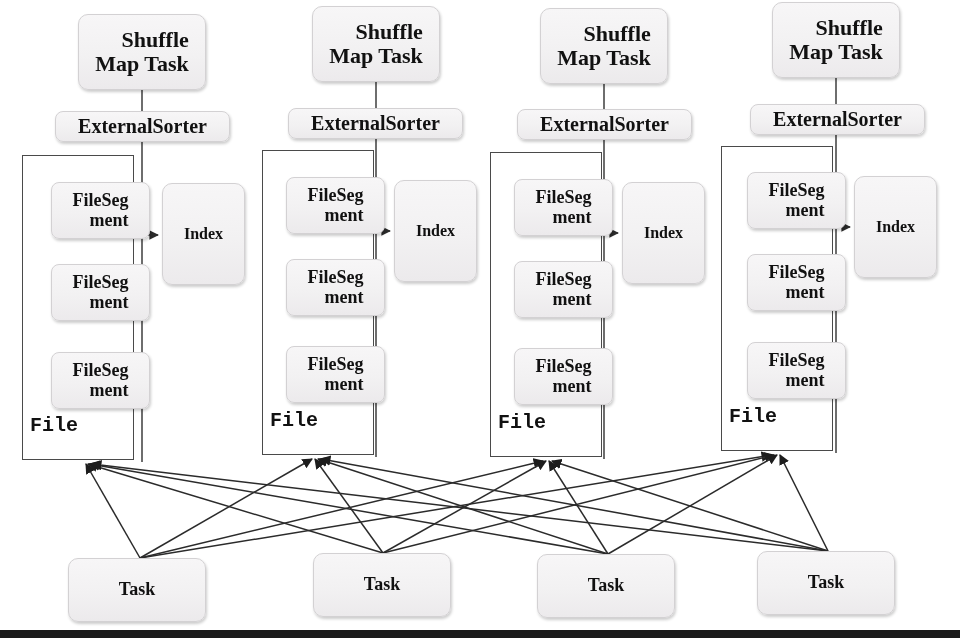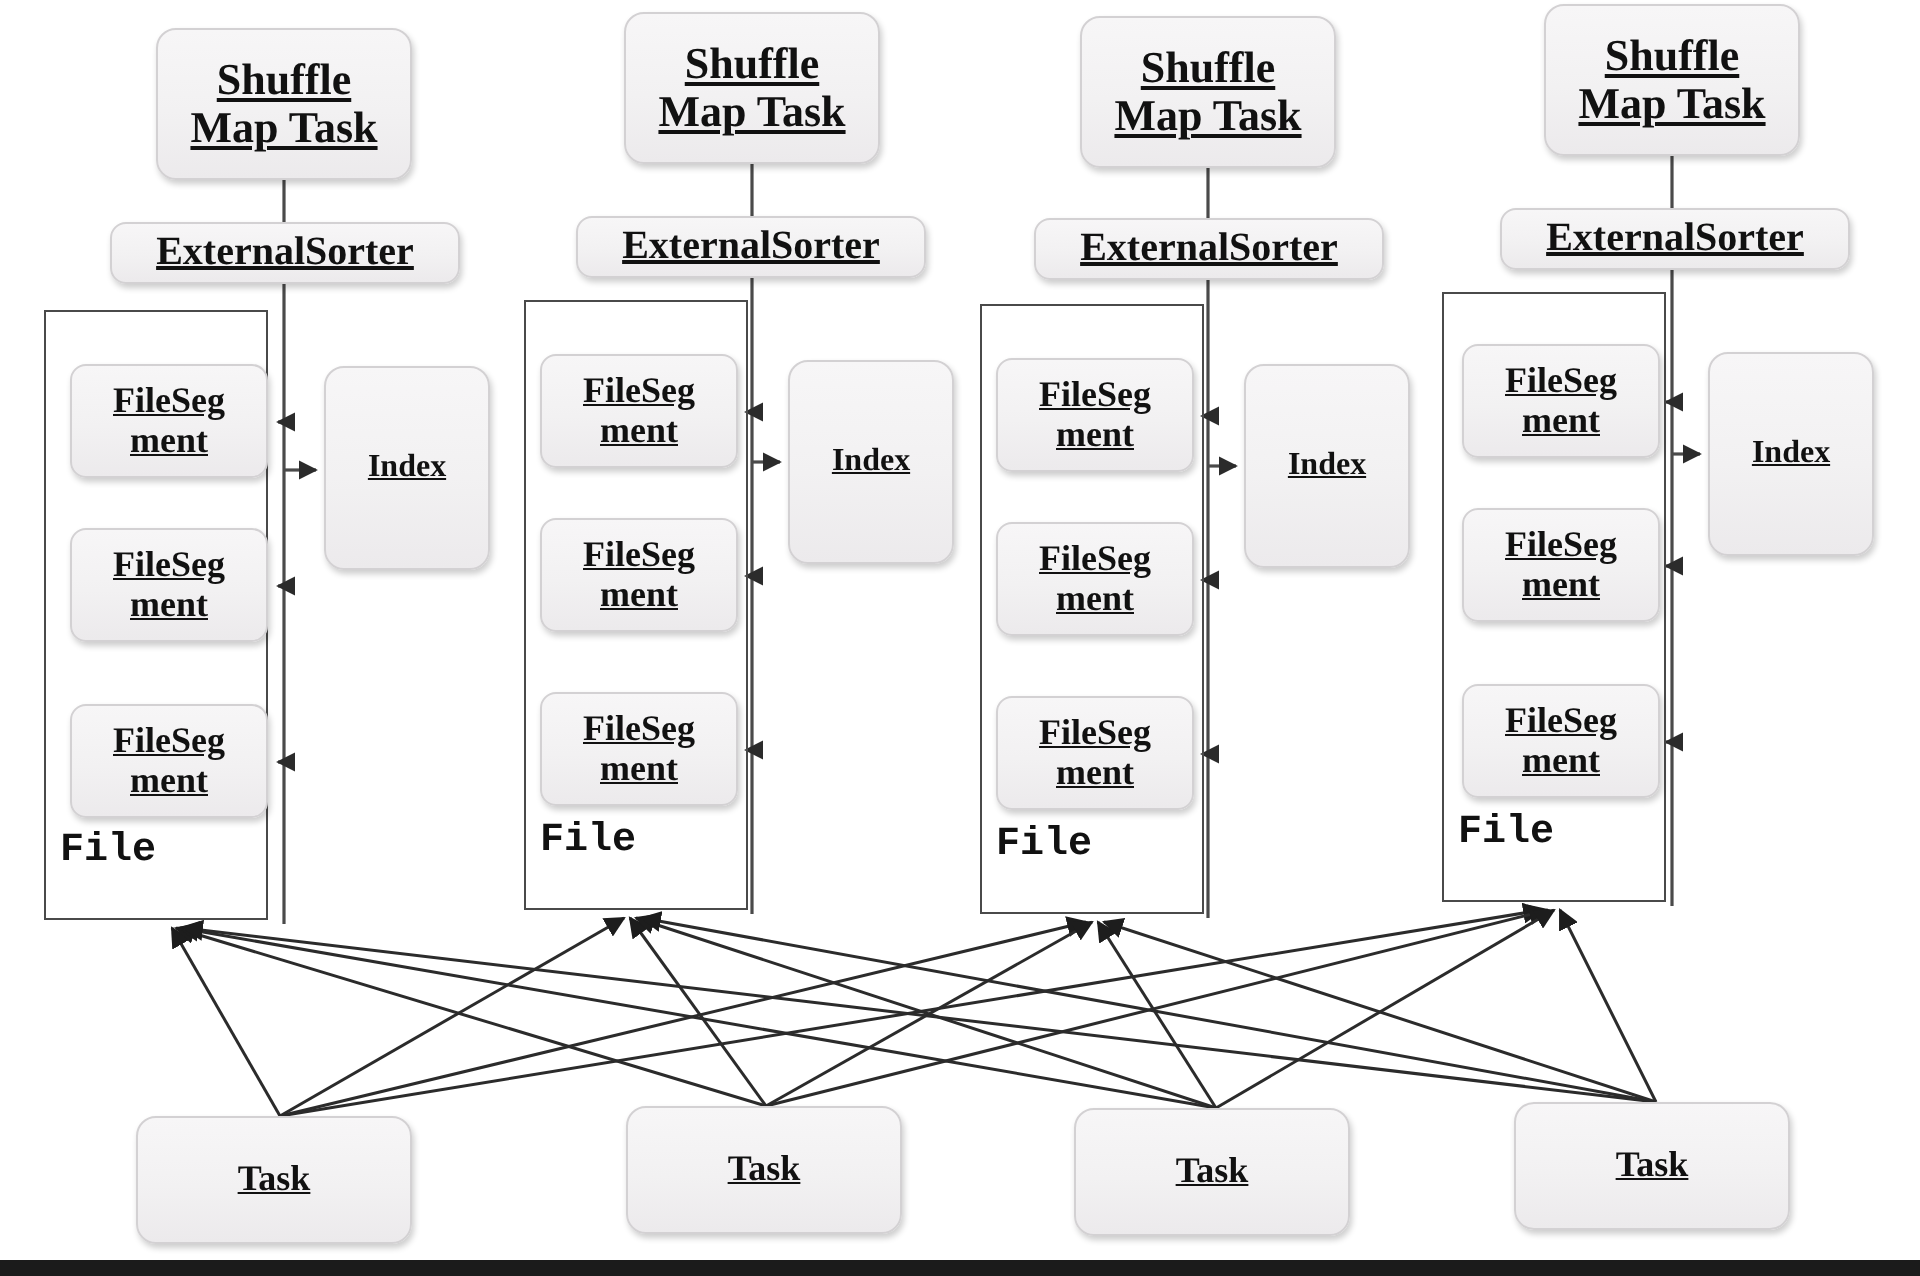--- a/index.html
+++ b/index.html
@@ -23,39 +23,38 @@
     width: 960px;
     height: 638px;
     pointer-events: none;
   }
   .node {
     position: absolute;
     box-sizing: border-box;
     display: flex;
     align-items: center;
     justify-content: center;
-    text-align: center;
+    text-align: right;
     color: #111111;
     font-weight: bold;
     line-height: 1.08;
     z-index: 3;
-    text-decoration: underline;
   }
   
   .chip {
     background: linear-gradient(180deg, #f7f6f7 0%, #f2f1f2 55%, #eceaec 100%);
     border: 1px solid #d3d1d3;
     border-radius: 10px;
     box-shadow: 1px 2px 3px rgba(0,0,0,0.20);
   }
   .chip-sm { border-radius: 8px; }
   .smt { font-size: 22px; }
   .ext { font-size: 20px; }
   .idx { font-size: 16px; }
-  .fseg { font-size: 18px; }
+  .fseg { font-size: 18px; margin-left: 16px; }
   .task { font-size: 18px; }
 
   
   .filebox {
     position: absolute;
     box-sizing: border-box;
     border: 1.6px solid #4a4a4a;
     background: transparent;
     z-index: 1;
   }

